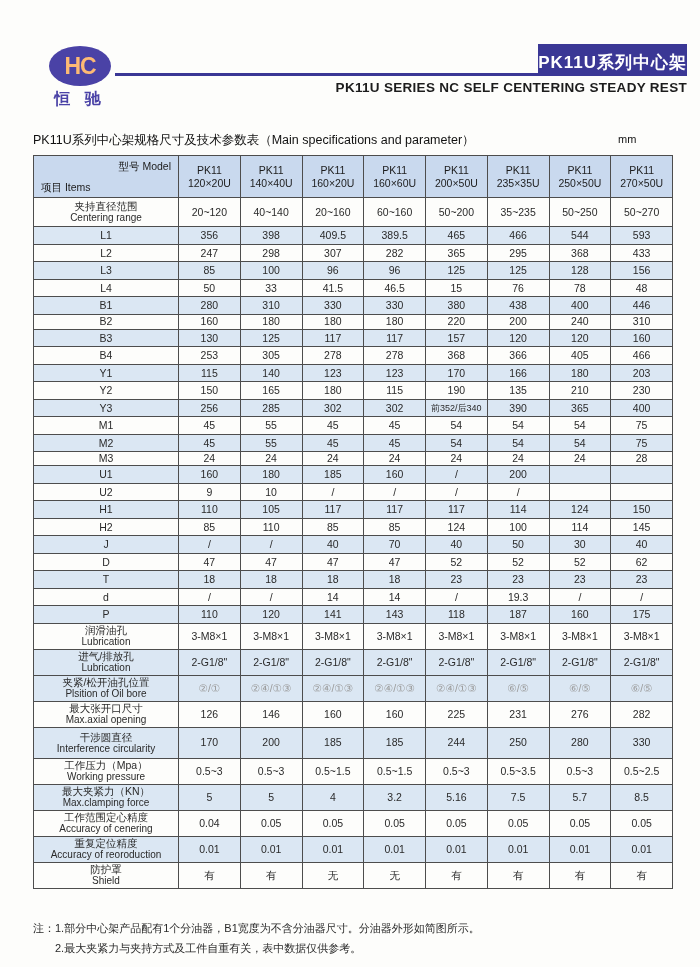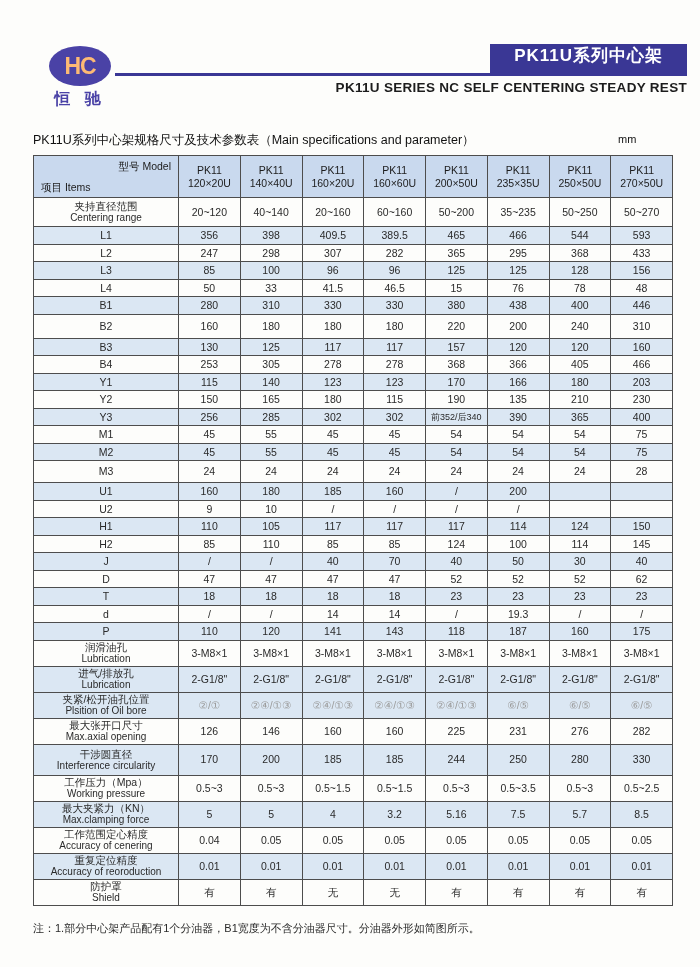--- a/index.html
+++ b/index.html
@@ -20,21 +20,21 @@
     color:#fdba74; font-weight:bold; font-size:23px; letter-spacing:-1px;
   }
   .logo-sub {
     margin-top:3px; color:var(--purple2); font-weight:bold;
     font-size:16px; letter-spacing:5px; white-space:nowrap;
   }
   .banner {
     position:absolute; top:44px; right:13px; height:30px;
     background: var(--purple); color:#fff;
     font-size:17px; font-weight:bold;
-    display:flex; align-items:flex-start; padding:0 24px;
+    display:flex; align-items:flex-end; padding:0 0;
     letter-spacing:1px;
   }
   .head-line {
     position:absolute; top:73px; left:115px; right:13px; height:3px;
     background: var(--purple);
   }
   .subtitle {
     position:absolute; top:80px; right:13px;
     font-size:13.5px; font-weight:bold; color:#1c1c1c; letter-spacing:0.3px;
   }
@@ -185,21 +185,21 @@
         <td class="lab1">B1</td>
         <td class="val">280</td>
         <td class="val">310</td>
         <td class="val">330</td>
         <td class="val">330</td>
         <td class="val">380</td>
         <td class="val">438</td>
         <td class="val">400</td>
         <td class="val">446</td>
       </tr>
-      <tr class="" style="height:24px">
+      <tr class="" style="height:15px">
         <td class="lab1">B2</td>
         <td class="val">160</td>
         <td class="val">180</td>
         <td class="val">180</td>
         <td class="val">180</td>
         <td class="val">220</td>
         <td class="val">200</td>
         <td class="val">240</td>
         <td class="val">310</td>
       </tr>
@@ -273,21 +273,21 @@
         <td class="lab1">M2</td>
         <td class="val">45</td>
         <td class="val">55</td>
         <td class="val">45</td>
         <td class="val">45</td>
         <td class="val">54</td>
         <td class="val">54</td>
         <td class="val">54</td>
         <td class="val">75</td>
       </tr>
-      <tr class="" style="height:22px">
+      <tr class="" style="height:14px">
         <td class="lab1">M3</td>
         <td class="val">24</td>
         <td class="val">24</td>
         <td class="val">24</td>
         <td class="val">24</td>
         <td class="val">24</td>
         <td class="val">24</td>
         <td class="val">24</td>
         <td class="val">28</td>
       </tr>
@@ -530,13 +530,14 @@
         <td class="val">有</td>
         <td class="val">有</td>
       </tr>
     </tbody>
   </table>
 
 <div class="notes">
   <div class="l1">
     <span>注：</span><span>1.部分中心架产品配有1个分油器，B1宽度为不含分油器尺寸。分油器外形如简图所示。</span>
   </div>
+  <div class="l2">2.最大夹紧力与夹持方式及工件自重有关，表中数据仅供参考。</div>
 </div>
 
 </body></html>

